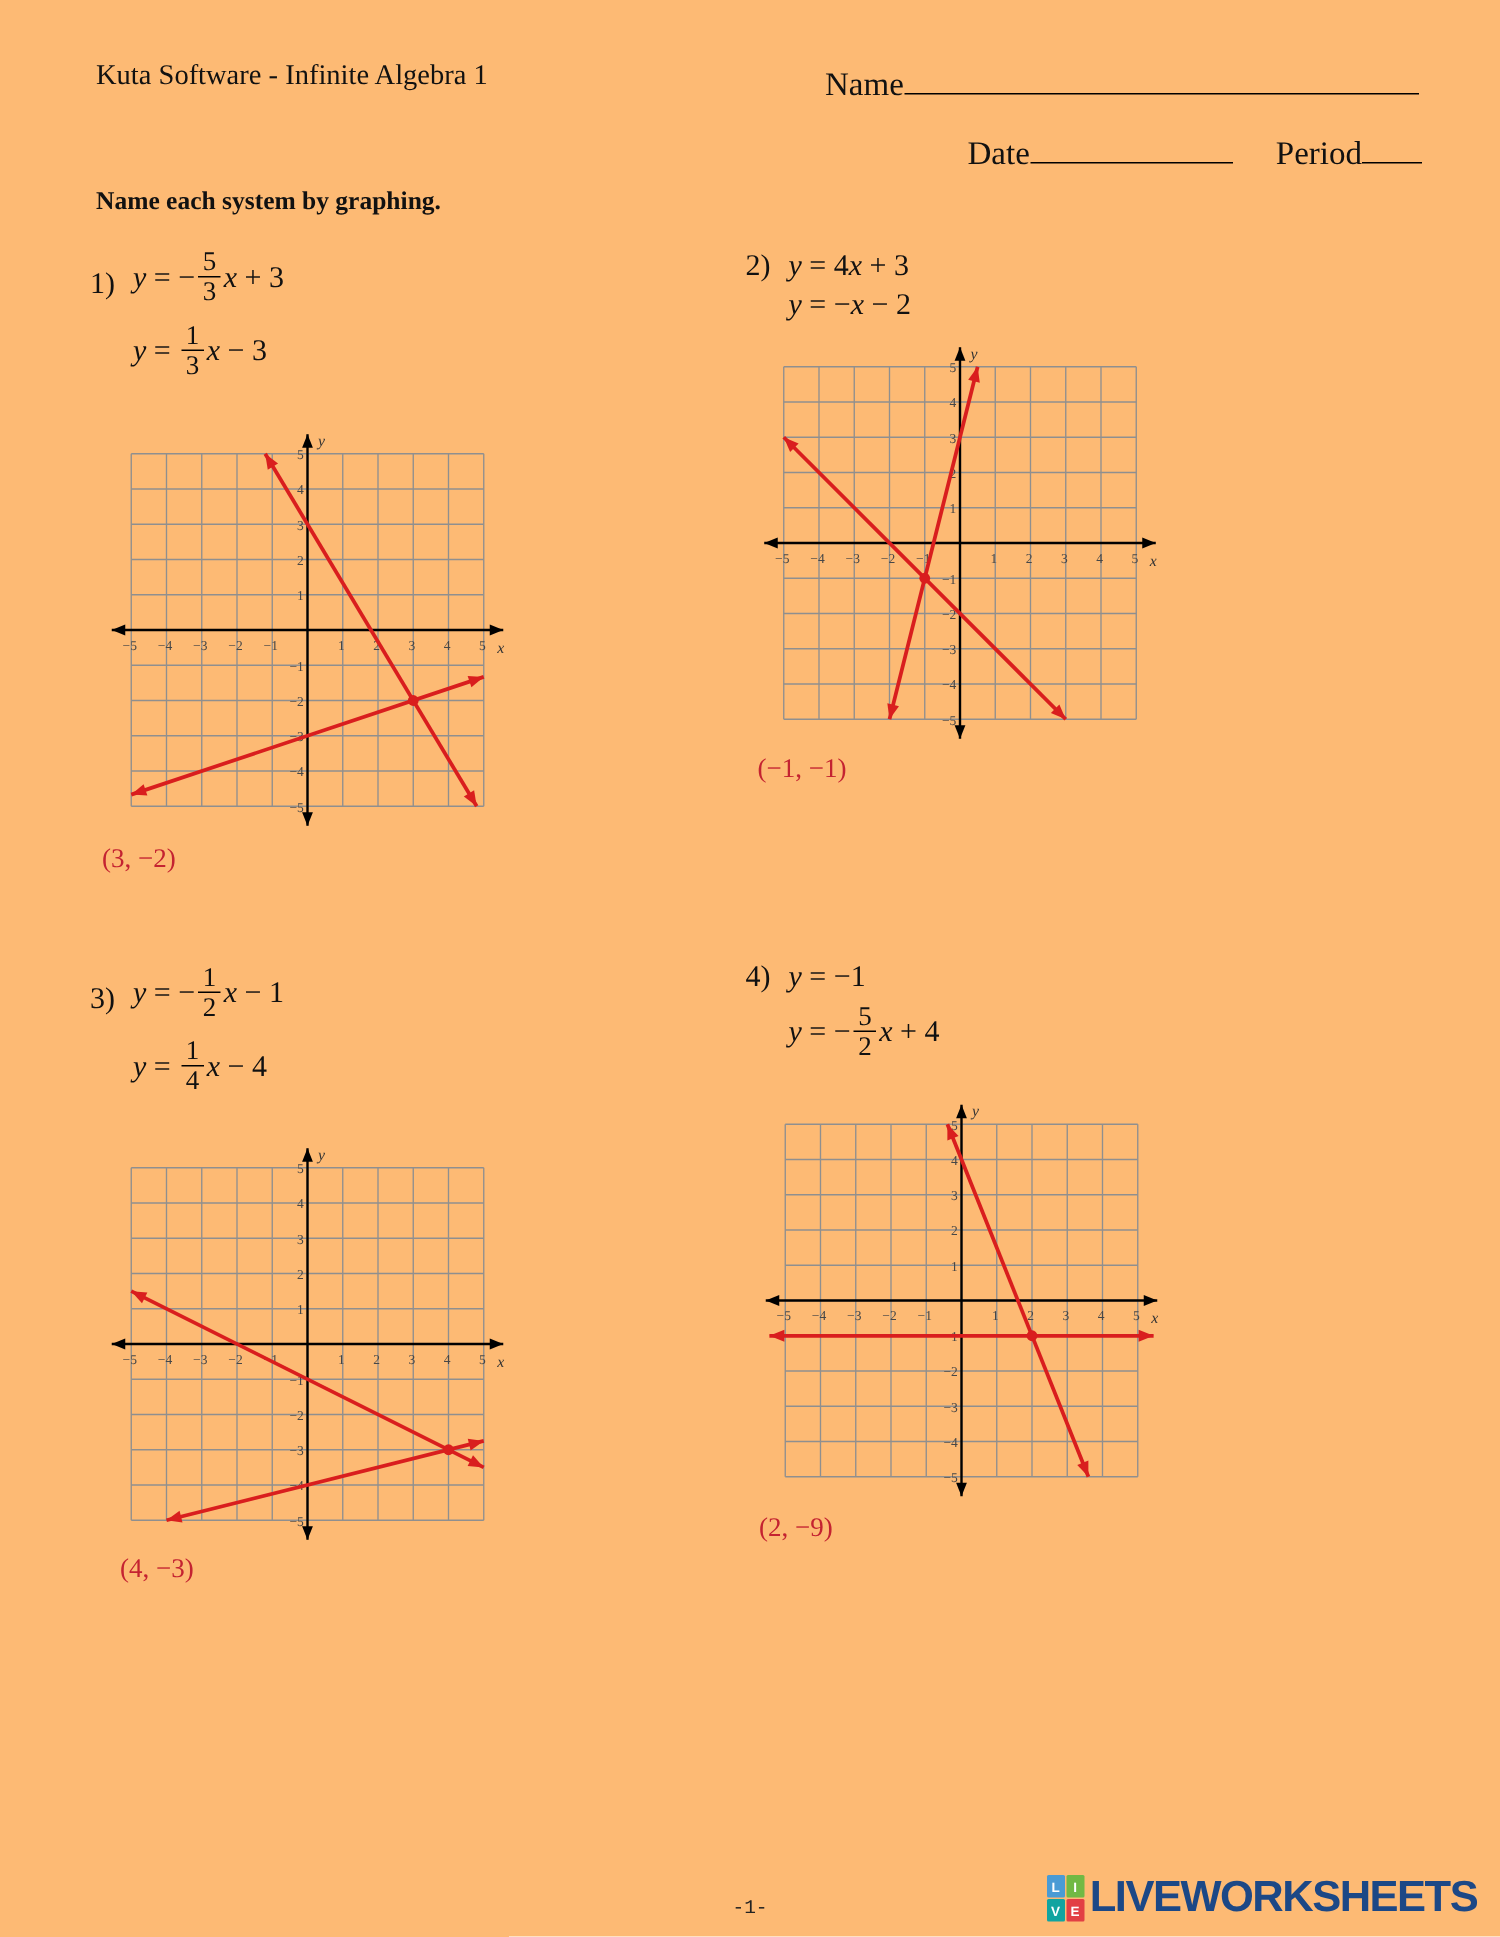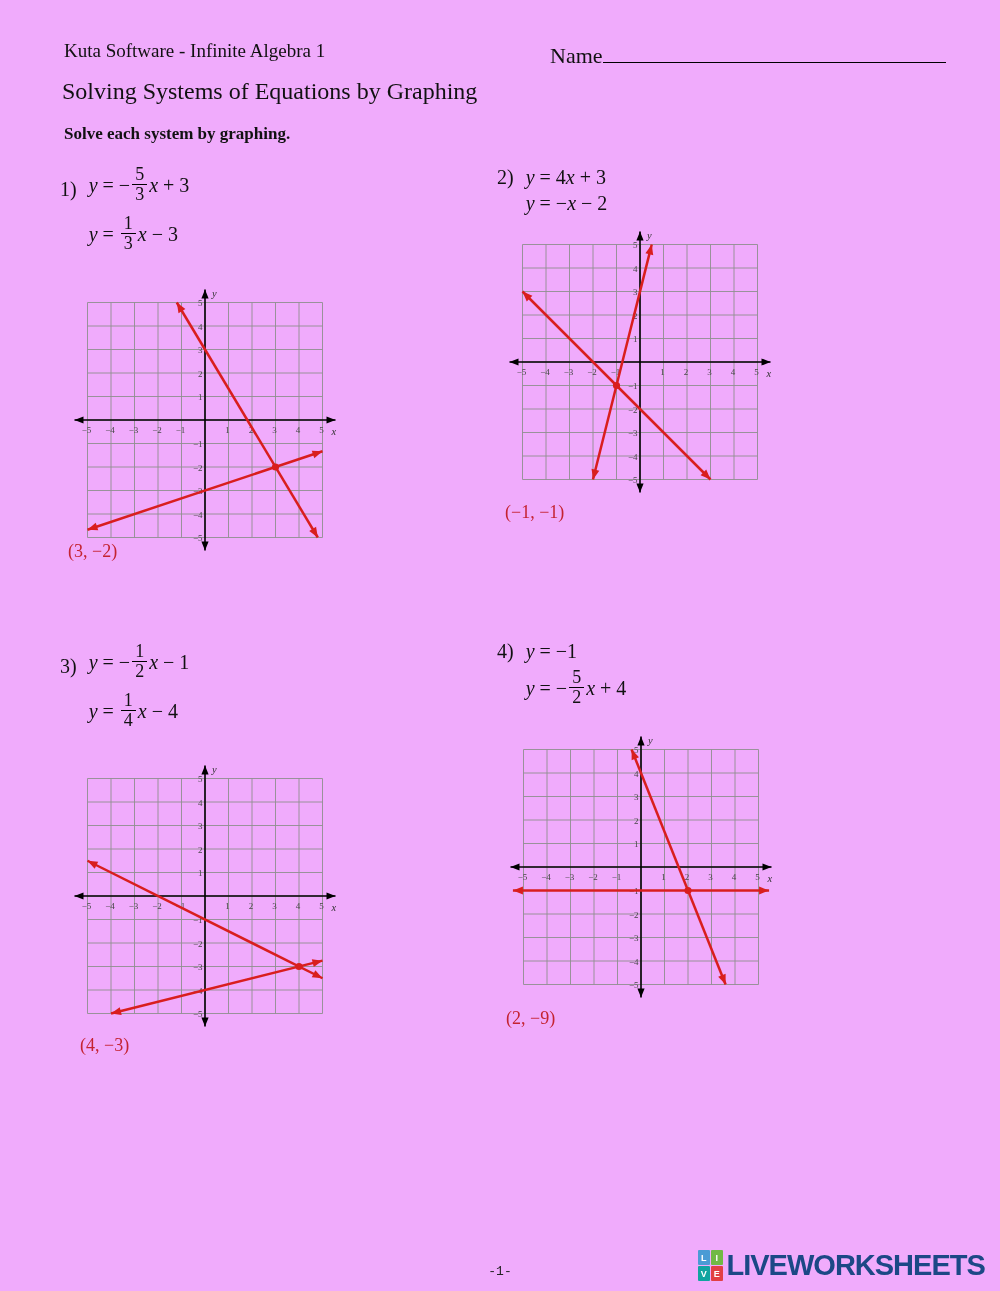--- a/index.html
+++ b/index.html
@@ -1,16 +1,16 @@
 <!DOCTYPE html>
 <html><head>
 <meta charset="utf-8">
 <style>
   html,body{margin:0;padding:0;background:#ffffff;}
-  #page{position:relative;width:1000px;height:1291px;background:#f0abfc;overflow:hidden;
+  #page{position:relative;width:1000px;height:1291px;background:#fdba74;overflow:hidden;
         font-family:"Liberation Serif",serif;color:#111;}
   .abs{position:absolute;}
 
   
   .brand{font-size:19px;}
   .title{font-size:24px;}
   .blank-row{font-size:22px;white-space:nowrap;}
   .uline{display:inline-block;border-bottom:1.3px solid #000;height:1em;vertical-align:baseline;}
   .instruction{font-size:17px;font-weight:bold;}
 
@@ -43,24 +43,28 @@
 <body>
 
 <div id="page">
 
   <div class="abs brand" style="left:64px;top:40px">Kuta Software - Infinite Algebra 1</div>
 
   <div class="abs blank-row" style="left:550px;top:40px">
     <span>Name</span><span class="uline" style="width:343px"></span>
   </div>
 
-  <div class="abs title" style="left:62px;top:78px">Solving Systems of Equations by Graphing</div>
-
-
-  <div class="abs instruction" style="left:64px;top:124px">Solve each system by graphing.</div>
+
+  <div class="abs blank-row" style="left:645px;top:86px">
+    <span>Date</span><span class="uline" style="width:135px"></span>
+    <span style="display:inline-block;width:18px"></span>
+    <span>Period</span><span class="uline" style="width:40px"></span>
+  </div>
+
+  <div class="abs instruction" style="left:64px;top:124px">Name each system by graphing.</div>
 
   <div class="abs" style="left:60px;top:165px">
     <div class="prow">
       <span class="pnum" style="padding-top:13px">1)</span>
       <div class="eqs">
         <div class="eq">
           <span class="v">y</span>
             <span class="r"> = −</span>
             <span class="frac"><span class="fnum">5</span><span class="fden">3</span></span>
             <span class="v">x</span>
@@ -128,21 +132,21 @@
       <text x="271.5" y="155" fill="#333" font-size="10.5" font-family="&quot;Liberation Serif&quot;,serif" font-style="italic" text-anchor="start">x</text>
       <text x="152" y="17" fill="#333" font-size="10.5" font-family="&quot;Liberation Serif&quot;,serif" font-style="italic" text-anchor="start">y</text>
       <line x1="116.8" y1="22.5" x2="257.8" y2="257.5" stroke="#d91e1e" stroke-width="2.5"></line>
       <polygon points="257.8,257.5 249.22507074287458,250.98305376458467 256.08501414857494,246.86708772116447" fill="#d91e1e"></polygon>
       <polygon points="116.8,22.5 125.37492925712544,29.016946235415336 118.51498585142508,33.13291227883555" fill="#d91e1e"></polygon>
       <line x1="27.5" y1="249.745" x2="262.5" y2="171.255" stroke="#d91e1e" stroke-width="2.5"></line>
       <polygon points="262.5,171.255 254.28225293400212,178.21694176643865 251.74787849259556,170.6289943370777" fill="#d91e1e"></polygon>
       <polygon points="27.5,249.745 35.71774706599789,242.78305823356135 38.252121507404446,250.3710056629223" fill="#d91e1e"></polygon>
       <circle cx="215.5" cy="187" r="3.6" fill="#d91e1e"></circle>
     </svg>
-  <div class="abs ans" style="left:68px;top:541px">(3, −2)</div>
+  <div class="abs ans" style="left:68px;top:562px">(3, −2)</div>
 
   <div class="abs" style="left:497px;top:166px">
     <div class="prow">
       <span class="pnum">2)</span>
       <div class="eqs" style="gap:4px">
         <div class="eq">
           <span class="v">y</span>
             <span class="r"> = 4</span>
             <span class="v">x</span>
             <span class="r"> + 3</span>

